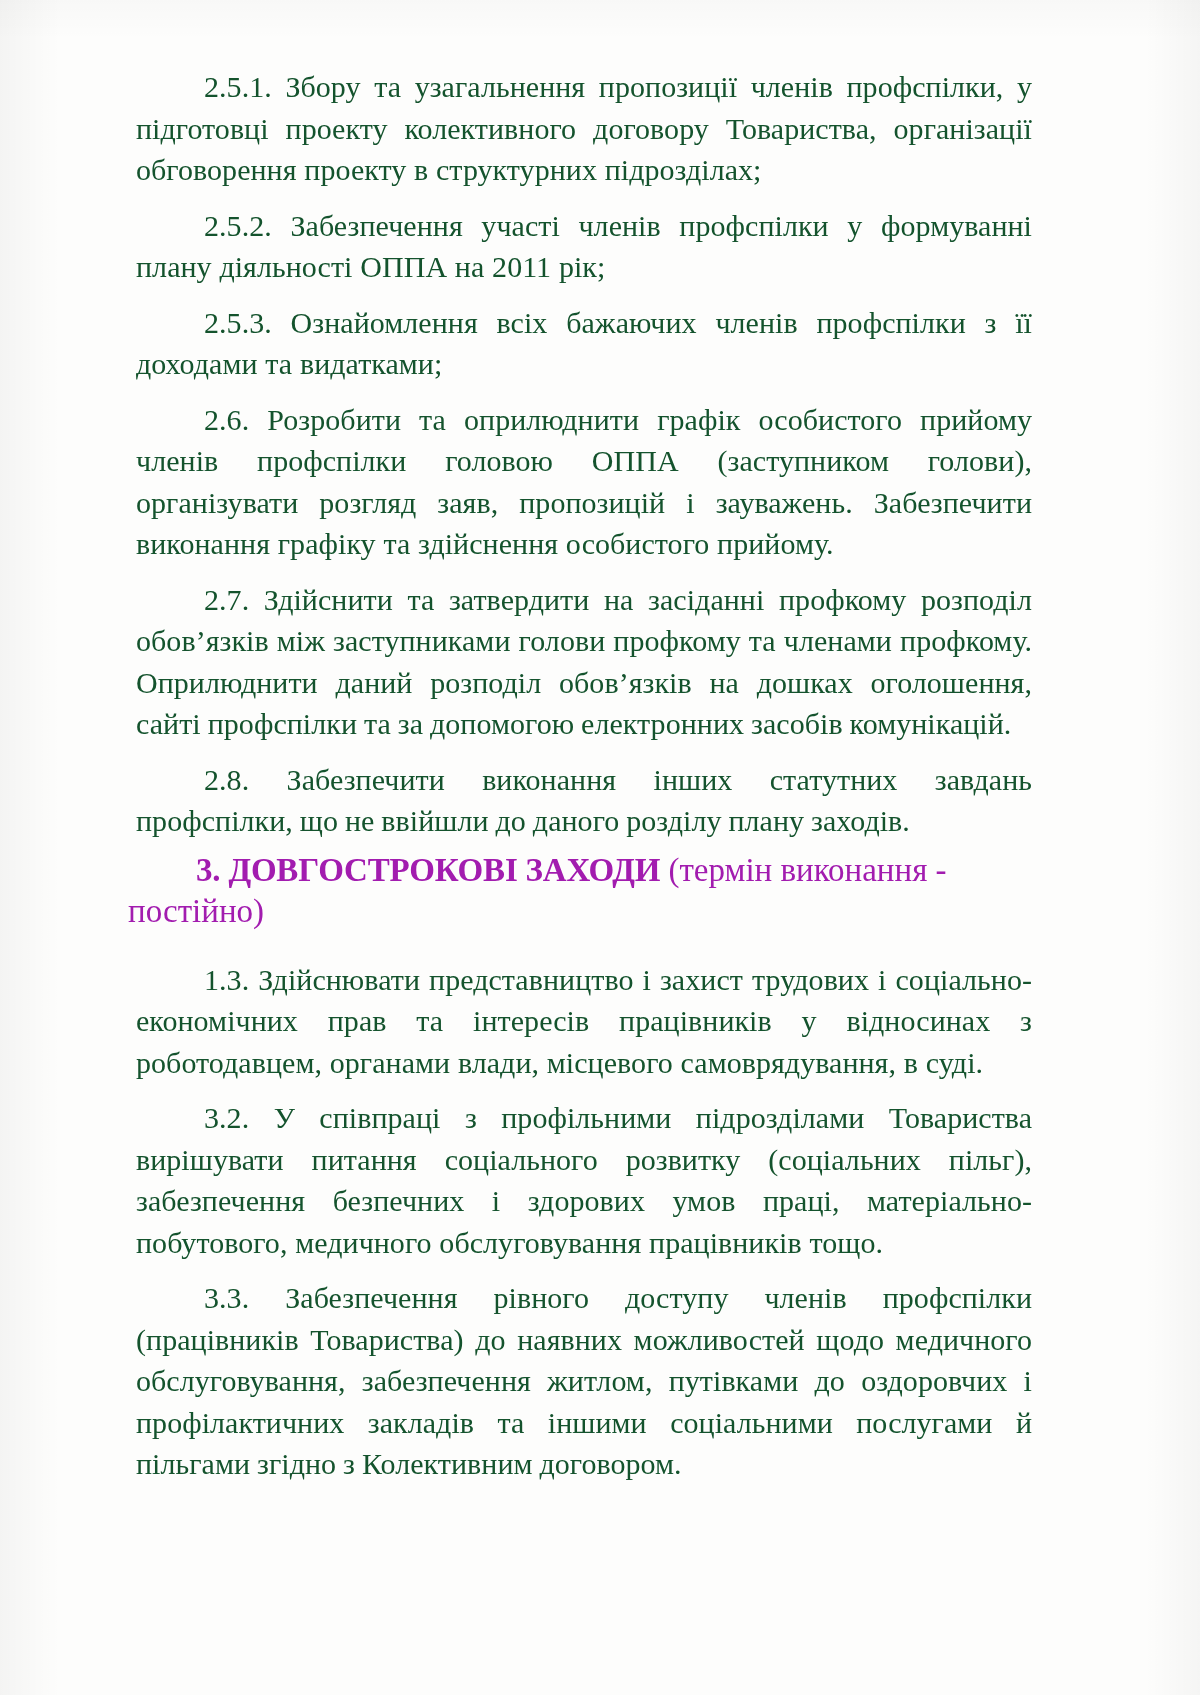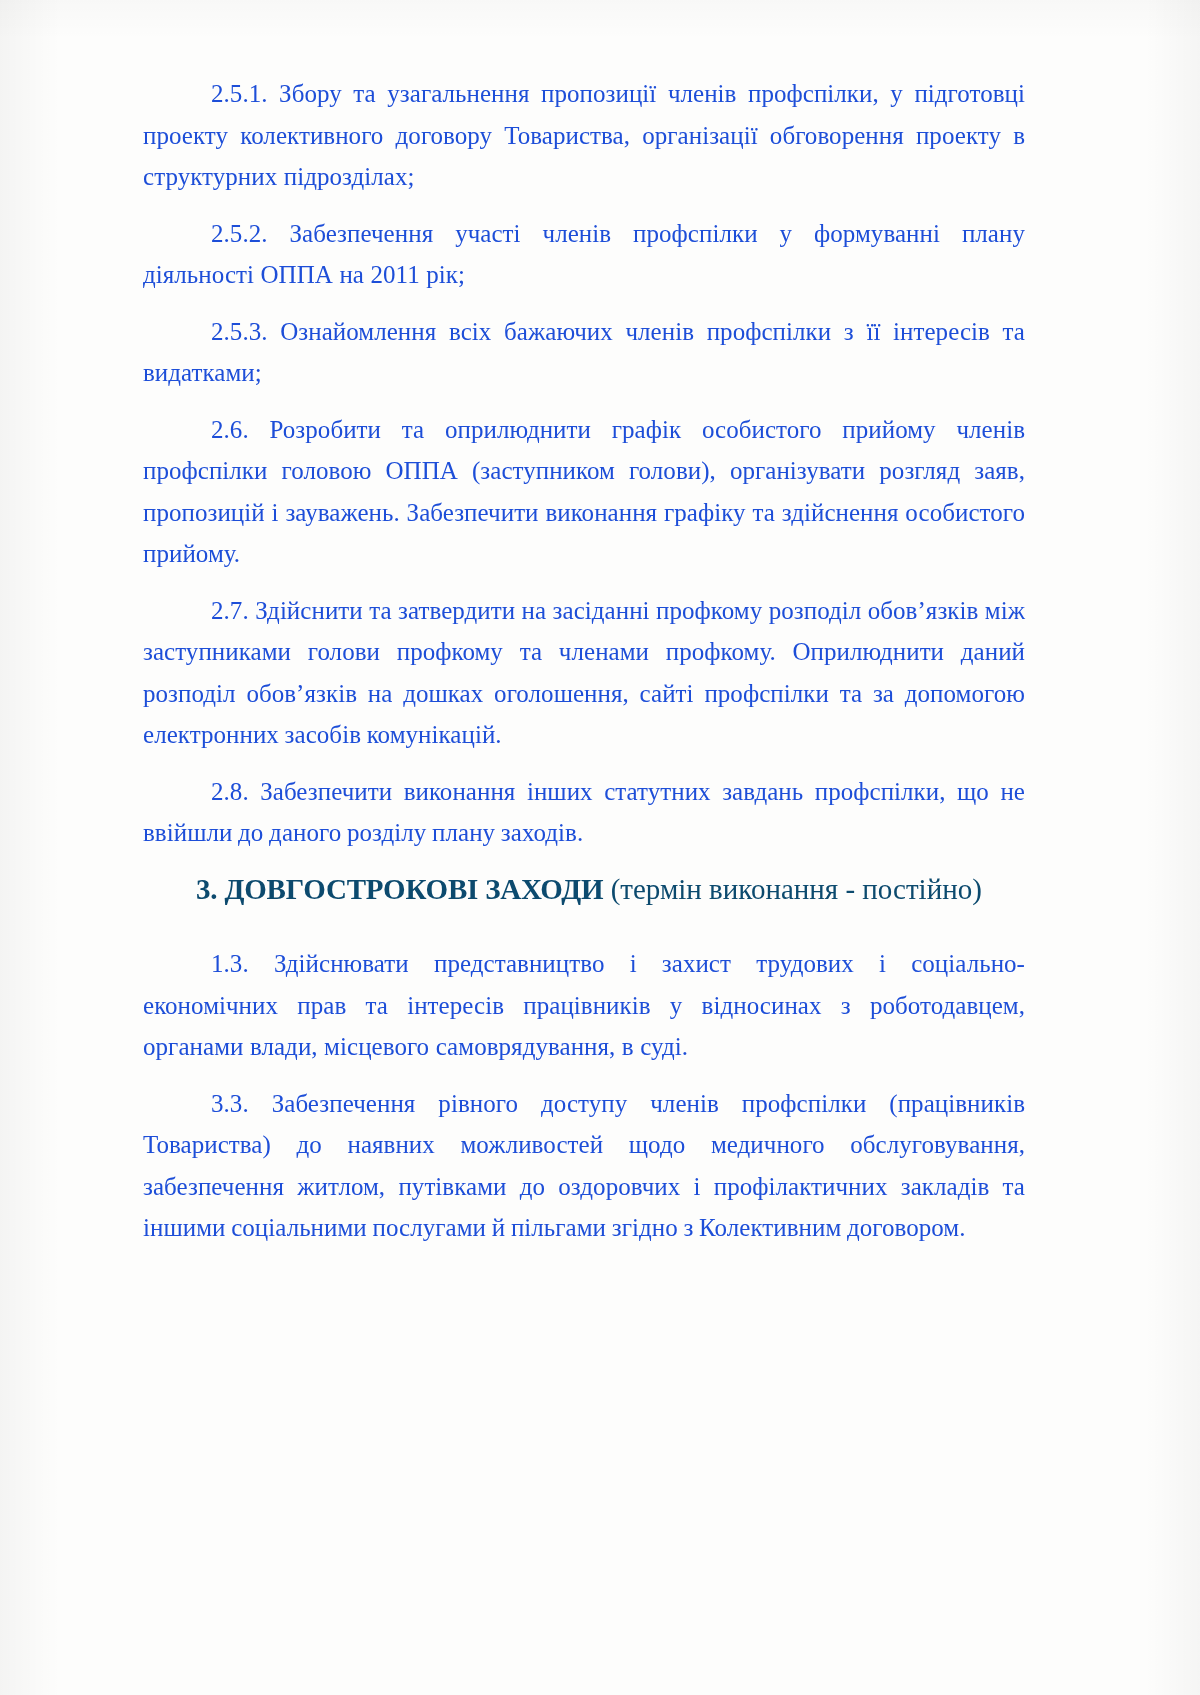--- a/index.html
+++ b/index.html
@@ -37,27 +37,27 @@
   }
 
   .text-column {
     position: absolute;
     left: 128px;
     top: 58px;
     width: 912px;
   }
 
   p.para {
-    margin: 15px;
+    margin: 8px;
     text-align: justify;
     text-justify: inter-word;
     text-indent: 68px;
-    font-size: 25px;
+    font-size: 30px;
     line-height: 41.5px;
-    color: #1d4ed8;
+    color: #14532d;
     letter-spacing: 0.05px;
     word-spacing: 0.2px;
     -webkit-font-smoothing: antialiased;
   }
 
   p.para.tight {
     word-spacing: -0.6px;
   }
 
   
@@ -65,23 +65,23 @@
     margin-top: 0px;
   }
 
   .gap-before {
     margin-top: 14px !important;
   }
 
   .heading-block {
     margin-bottom: 10px;
     text-indent: 68px;
-    font-size: 29px;
+    font-size: 33px;
     line-height: 41.5px;
-    color: #0c4a6e;
+    color: #a21caf;
   }
   .heading-strong {
     font-weight: bold;
     letter-spacing: -0.2px;
   }
   .heading-note {
     font-weight: normal;
   }
 
   .spacer-after-heading {
@@ -91,35 +91,36 @@
 </head>
 <body>
 
 <div class="page">
   <div class="text-column">
 
     <p class="para">2.5.1. Збору та узагальнення пропозиції членів профспілки, у підготовці проекту колективного договору Товариства, організації обговорення проекту в структурних підрозділах;</p>
 
     <p class="para gap-before">2.5.2. Забезпечення участі членів профспілки у формуванні плану діяльності ОППА на 2011 рік;</p>
 
-    <p class="para gap-before">2.5.3. Ознайомлення всіх бажаючих членів профспілки з її інтересів та видатками;</p>
+    <p class="para gap-before">2.5.3. Ознайомлення всіх бажаючих членів профспілки з її доходами та видатками;</p>
 
 
 
     <p class="para gap-before">2.6. Розробити та оприлюднити графік особистого прийому членів профспілки головою ОППА (заступником голови), організувати розгляд заяв, пропозицій і зауважень. Забезпечити виконання графіку та здійснення особистого прийому.</p>
 
     <p class="para gap-before tight">2.7. Здійснити та затвердити на засіданні профкому розподіл обов’язків між заступниками голови профкому та членами профкому. Оприлюднити даний розподіл обов’язків на дошках оголошення, сайті профспілки та за допомогою електронних засобів комунікацій.</p>
 
     <p class="para gap-before tight">2.8. Забезпечити виконання інших  статутних завдань профспілки, що не ввійшли до даного розділу плану заходів.</p>
 
     <div class="heading-block">
       <span class="heading-strong">3. ДОВГОСТРОКОВІ ЗАХОДИ</span><span class="heading-note"> (термін виконання - постійно)</span>
     </div>
 
     <div class="spacer-after-heading"></div>
 
     <p class="para">1.3. Здійснювати представництво і захист трудових і соціально-економічних прав та інтересів працівників у відносинах з роботодавцем, органами влади, місцевого самоврядування, в суді.</p>
 
+    <p class="para gap-before">3.2. У співпраці з профільними підрозділами Товариства вирішувати питання соціального розвитку (соціальних пільг), забезпечення безпечних і здорових умов праці, матеріально-побутового, медичного обслуговування працівників тощо.</p>
 
     <p class="para gap-before tight">3.3. Забезпечення рівного доступу членів профспілки (працівників Товариства) до наявних можливостей щодо медичного обслуговування, забезпечення житлом, путівками до оздоровчих і профілактичних закладів та іншими соціальними послугами й пільгами згідно з Колективним договором.</p>
 
   </div>
 </div>
 
 </body></html>

